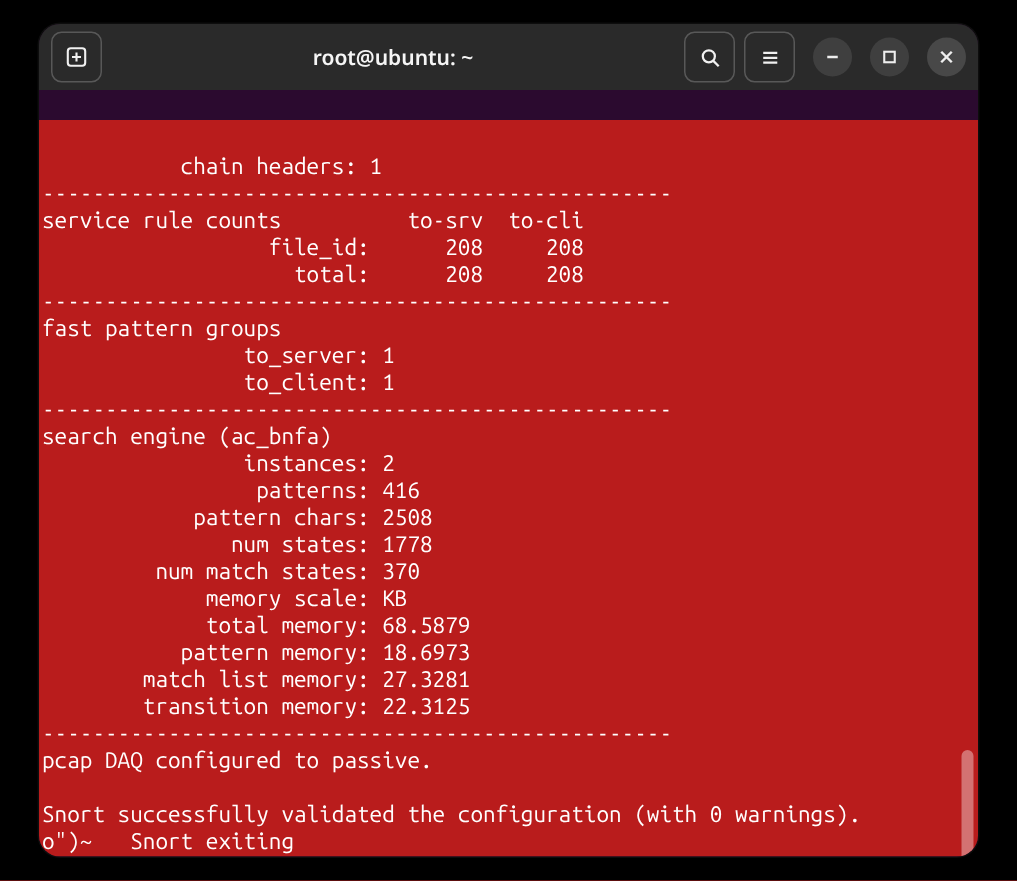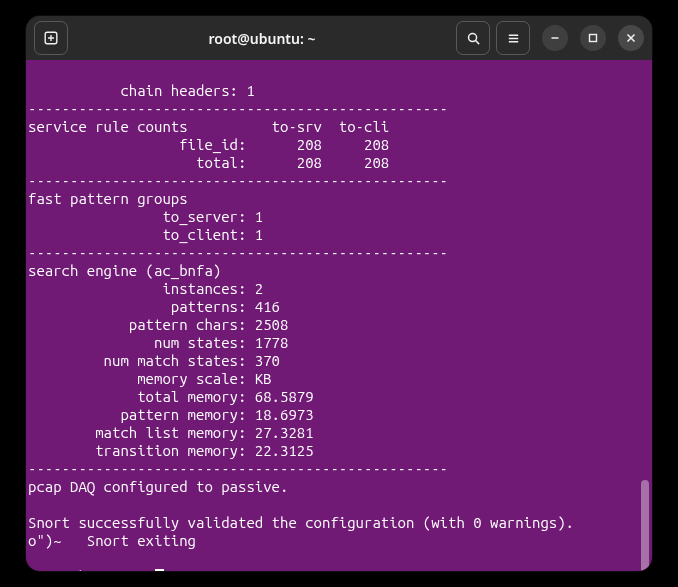--- a/index.html
+++ b/index.html
@@ -15,20 +15,21 @@
     .window {
       width: 626px;
       height: 555px;
       background: #2b0a2f;
       border-radius: 14px;
       overflow: hidden;
       position: relative;
       display: flex;
       flex-direction: column;
       box-shadow: 0 0 0 1px rgba(255,255,255,0.05);
+      gap: 20px;
     }
     .titlebar {
       height: 44px;
       background: #2a2a2a;
       display: flex;
       align-items: center;
       padding: 0 8px;
       gap: 6px;
       flex-shrink: 0;
     }
@@ -62,21 +63,21 @@
       align-items: center;
       justify-content: center;
       color: #eee;
       cursor: pointer;
       margin-left: 6px;
     }
     .win-ctrl.close { background: rgba(255,255,255,0.14); }
     .win-ctrl svg { display: block; }
     .terminal {
       flex: 1;
-      background: #701a75;
+      background: #b91c1c;
       padding: 4px 2px 4px 2px;
       font-family: "Ubuntu Mono","DejaVu Sans Mono",Menlo,Consolas,monospace;
       font-size: 15px;
       line-height: 18px;
       color: #ffffff;
       white-space: pre;
       overflow: hidden;
       position: relative;
     }
     .scrollbar {

